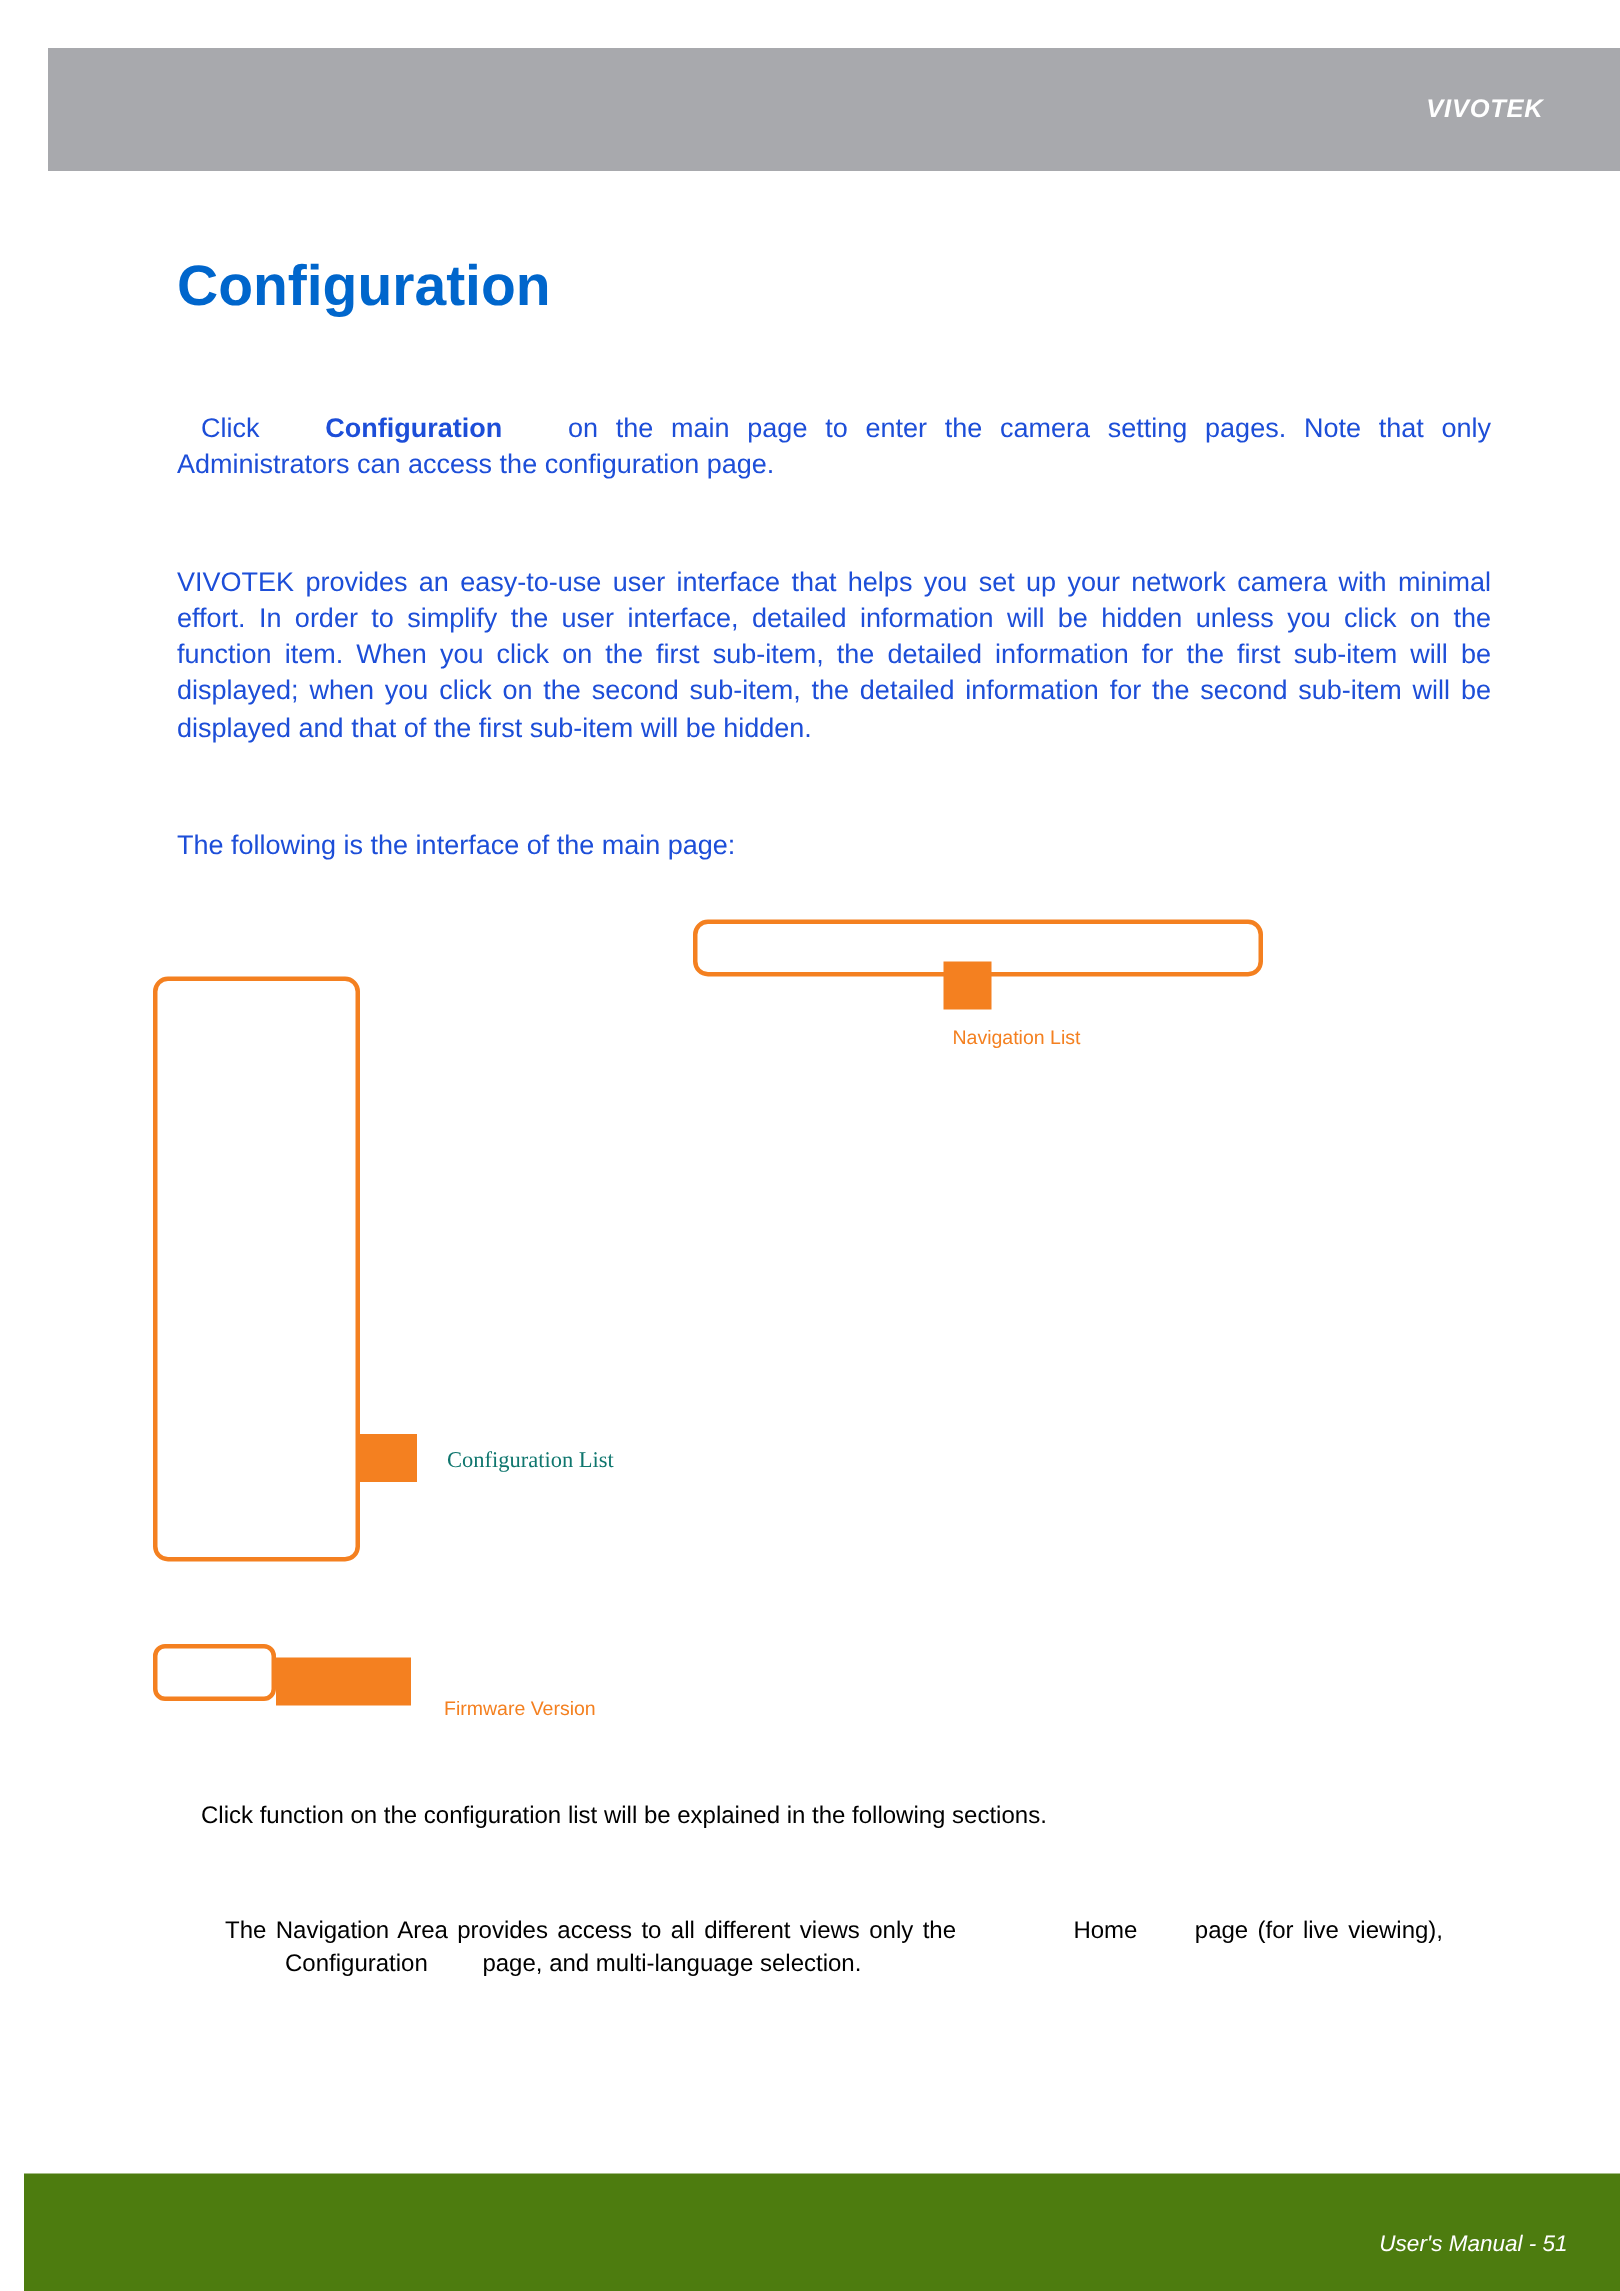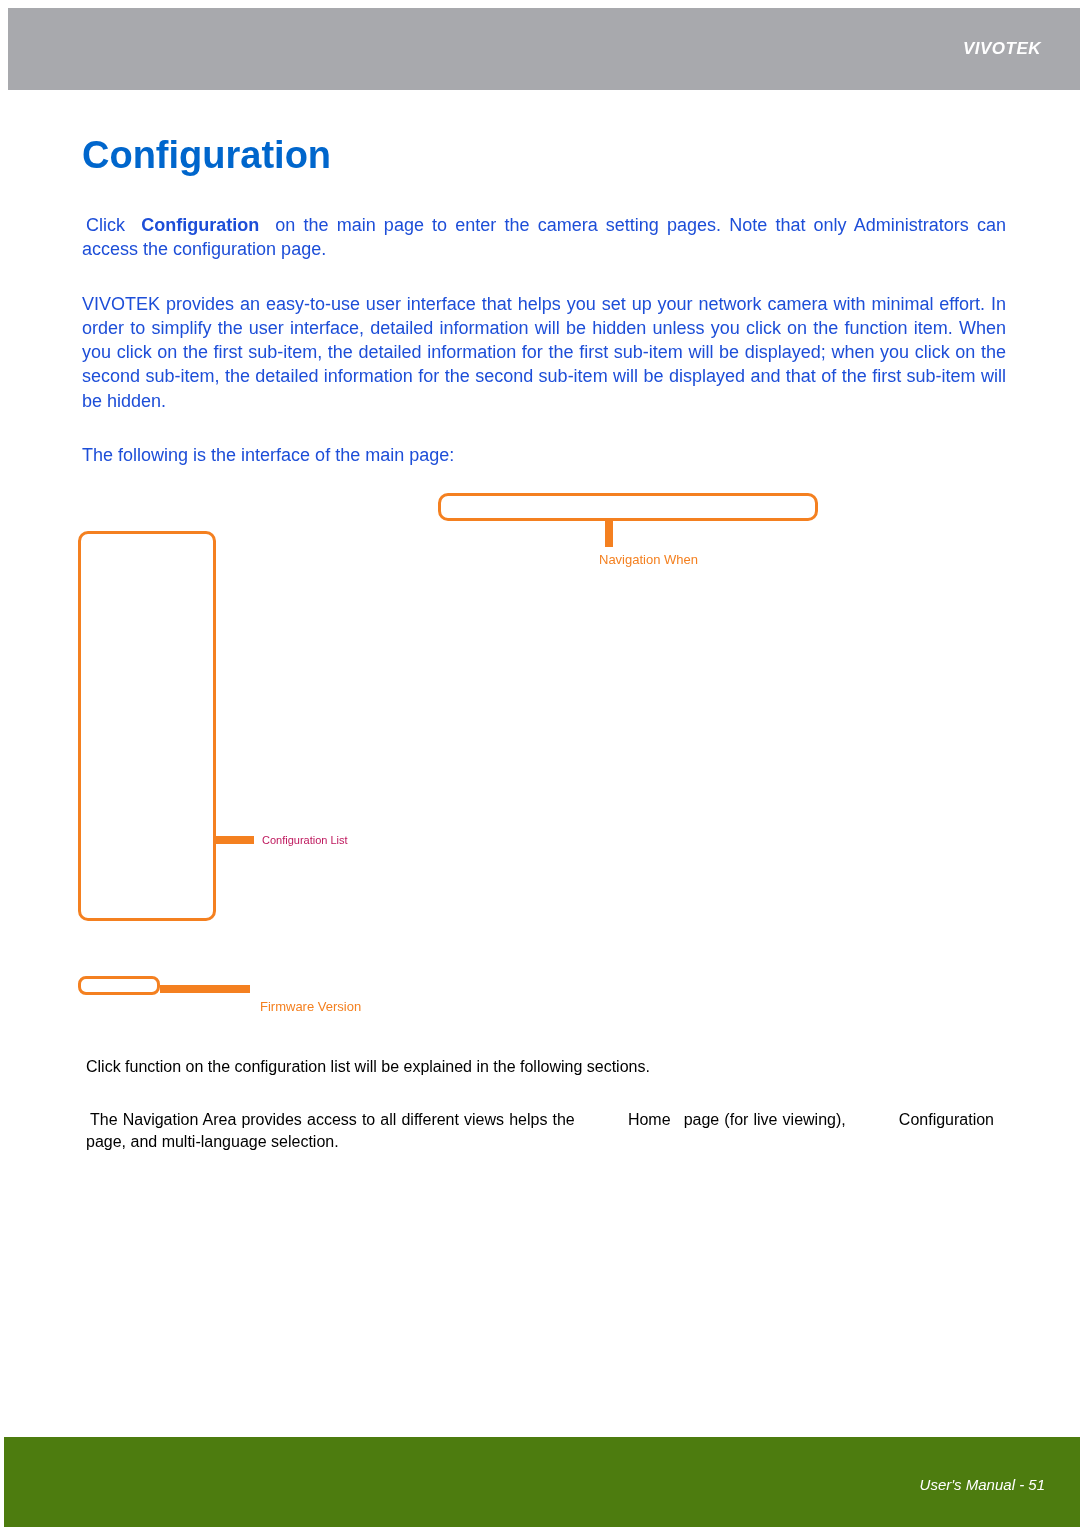--- a/index.html
+++ b/index.html
@@ -1,17 +1,17 @@
 <!DOCTYPE html>
 <html><head>
   <meta charset="utf-8">
   <style>
     * {
       margin: 0;
-      padding: 4px;
+      padding: 16px;
       box-sizing: border-box;
     }
     body {
       font-family: Arial, Helvetica, sans-serif;
       background: #fff;
       width: 1080px;
       height: 1527px;
       position: relative;
     }
     .header-bar {
@@ -94,22 +94,23 @@
       top: 343px;
       left: 138px;
       width: 38px;
       height: 2px;
       background: #f48020;
     }
     .config-label {
       position: absolute;
       top: 337px;
       left: 180px;
-      color: #be185d;
-      font-size: 11px;
+      color: #0f766e;
+      font-size: 15px;
+      font-family: Liberation Serif, serif;
     }
     .firmware-box {
       position: absolute;
       top: 483px;
       left: 0;
       width: 82px;
       height: 19px;
       border: 3px solid #f48020;
       border-radius: 8px;
     }
@@ -174,34 +175,34 @@
     <span>Click </span><span class="bold">Configuration</span><span> on the main page to enter the camera setting pages. Note that only Administrators can access the configuration page.</span>
   </p>
 
   <p class="intro-para">VIVOTEK provides an easy-to-use user interface that helps you set up your network camera with minimal effort. In order to simplify the user interface, detailed information will be hidden unless you click on the function item. When you click on the first sub-item, the detailed information for the first sub-item will be displayed; when you click on the second sub-item, the detailed information for the second sub-item will be displayed and that of the first sub-item will be hidden.</p>
 
   <p class="intro-para">The following is the interface of the main page:</p>
 
   <div class="diagram-area">
     <div class="nav-box"></div>
     <div class="nav-connector"></div>
-    <div class="nav-label">Navigation When</div>
+    <div class="nav-label">Navigation List</div>
 
     <div class="config-box"></div>
     <div class="config-connector"></div>
     <div class="config-label">Configuration List</div>
 
     <div class="firmware-box"></div>
     <div class="firmware-connector"></div>
     <div class="firmware-label">Firmware Version</div>
   </div>
 
   <div class="post-diagram">
     <p class="body-para">Click function on the configuration list will be explained in the following sections.</p>
     <p class="body-para">
-      <span>The Navigation Area provides access to all different views helps the </span><span class="bold">Home</span><span> page (for live viewing), </span><span class="bold">Configuration</span><span> page, and multi-language selection.</span>
+      <span>The Navigation Area provides access to all different views only the </span><span class="bold">Home</span><span> page (for live viewing), </span><span class="bold">Configuration</span><span> page, and multi-language selection.</span>
     </p>
   </div>
 </div>
 
 <div class="footer-bar">
   <div class="footer-text">User's Manual - 51</div>
 </div>
 
 </body></html>

